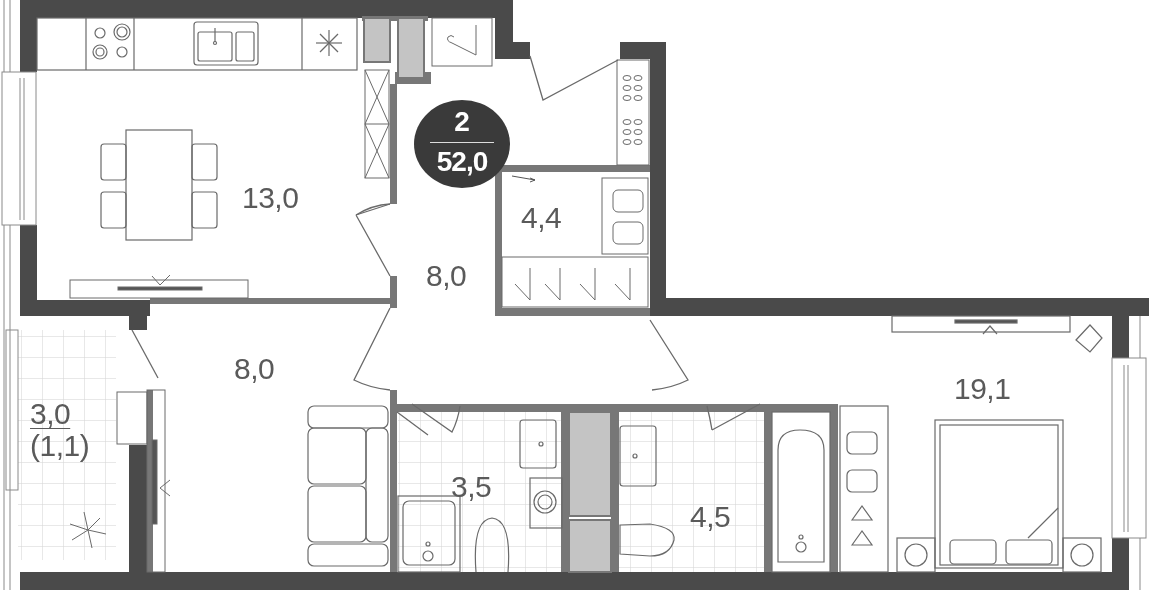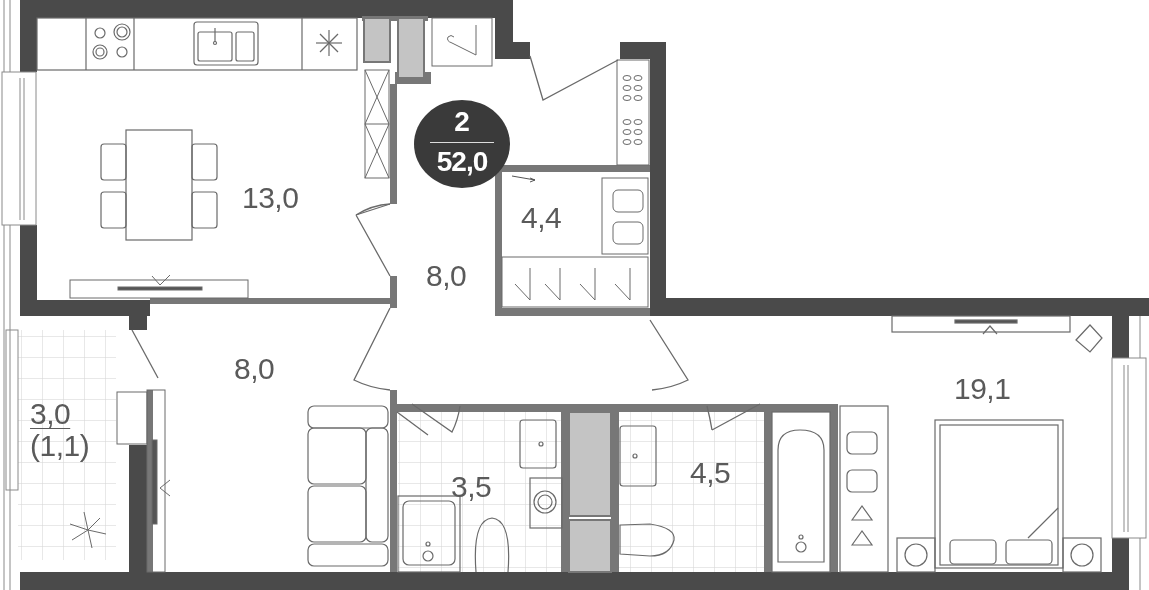--- a/index.html
+++ b/index.html
@@ -239,20 +239,20 @@
 
 <div class="label" style="left:242px; top:181px;">13,0</div>
 <div class="label" style="left:426px; top:259px;">8,0</div>
 <div class="label" style="left:521px; top:201px;">4,4</div>
 <div class="label" style="left:234px; top:352px;">8,0</div>
 <div class="label balcony-label" style="left:30px; top:398px; width:80px;">
   <div class="main">3,0</div>
   <div>(1,1)</div>
 </div>
 <div class="label" style="left:451px; top:470px;">3,5</div>
-<div class="label" style="left:690px; top:456px;">4,5</div>
+<div class="label" style="left:690px; top:500px;">4,5</div>
 <div class="label" style="left:954px; top:372px;">19,1</div>
 
 <div class="badge">
   <div class="rooms">2</div>
   <div class="line"></div>
   <div class="area">52,0</div>
 </div>
 
 </body></html>

